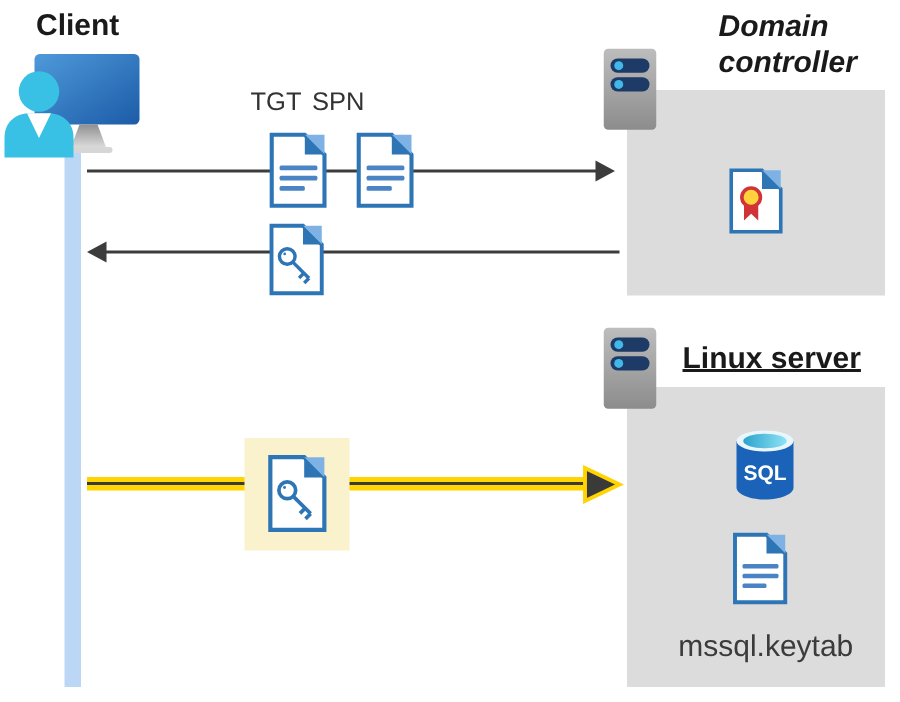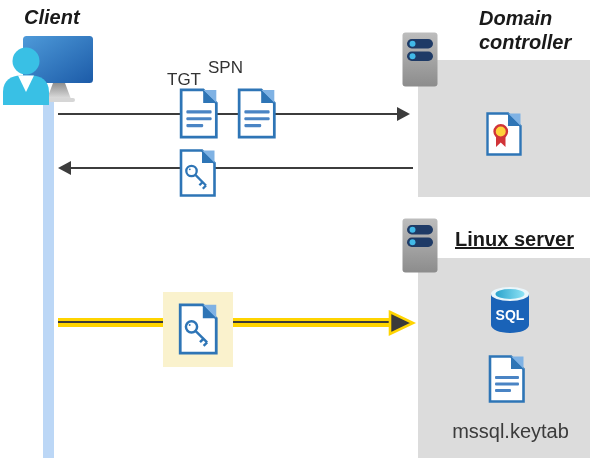--- a/index.html
+++ b/index.html
@@ -53,23 +53,23 @@
 <div class="hline" style="left:70px;top:167px;width:343px;"></div>
 <div class="head-left" style="left:58px;top:161px;"></div>
 
 <div class="yellow-shaft" style="left:58px;top:318px;width:334px;"></div>
 <svg class="icon" style="left:388px;top:310px;z-index:3;" width="27" height="26" viewBox="0 0 27 26">
   <polygon points="2,2 25,13 2,24" fill="#3A3A3A" stroke="#FFD400" stroke-width="2.6"></polygon>
 </svg>
 
 <div class="highlight" style="left:163px;top:292px;width:70px;height:75px;"></div>
 
-<div class="lbl title" style="left:24px;top:5px;font-style:italic;">Client</div>
+<div class="lbl title" style="left:24px;top:5px;">Client</div>
 
-<div class="lbl small-lbl" style="left:160px;top:70px;width:48px;text-align:center;">TGT</div>
+<div class="lbl small-lbl" style="left:160px;top:58px;width:48px;text-align:center;">TGT</div>
 <div class="lbl small-lbl" style="left:208px;top:58px;width:48px;text-align:left;">SPN</div>
 
 <div class="lbl title" style="left:479px;top:6px;width:125px;white-space:normal;font-style:italic;">Domain controller</div>
 
 <div class="lbl title" style="left:455px;top:227px;text-decoration:underline;">Linux server</div>
 
 <div class="keytab-lbl" style="left:420px;top:420px;width:181px;">mssql.keytab</div>
 
 <svg class="icon" style="left:0px;top:28px;" width="100" height="78" viewBox="0 0 100 78">
   <defs>

